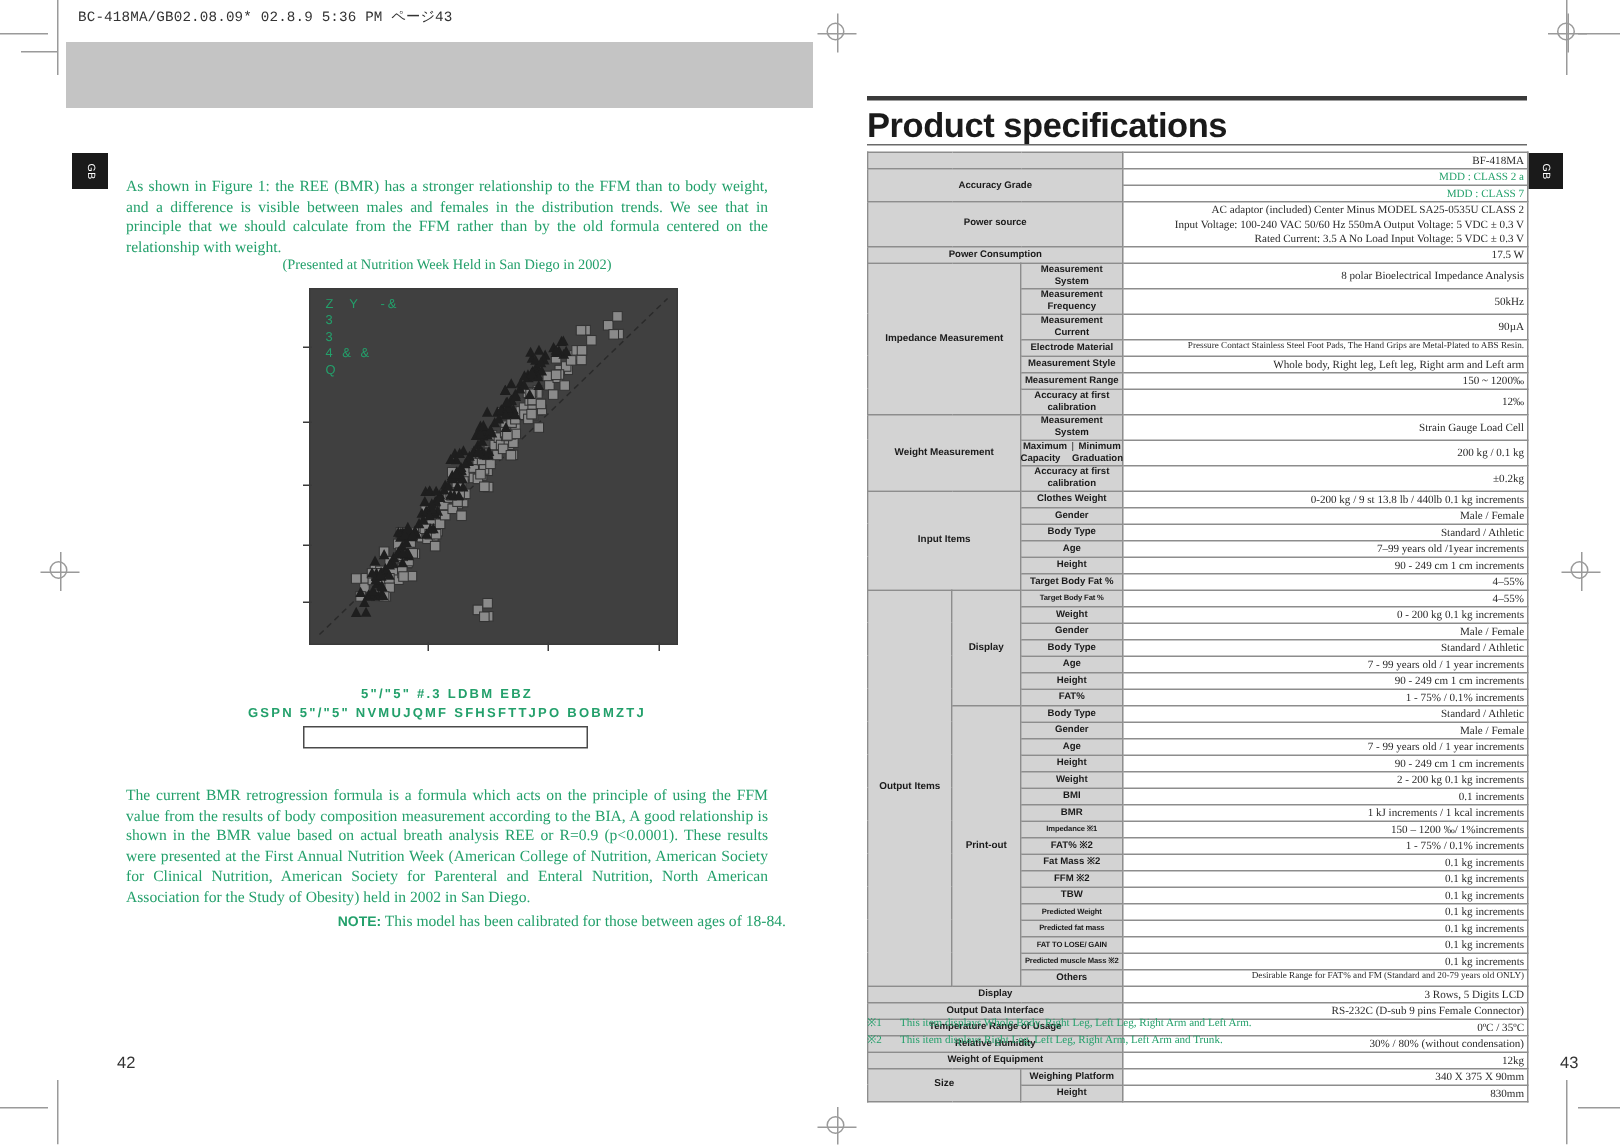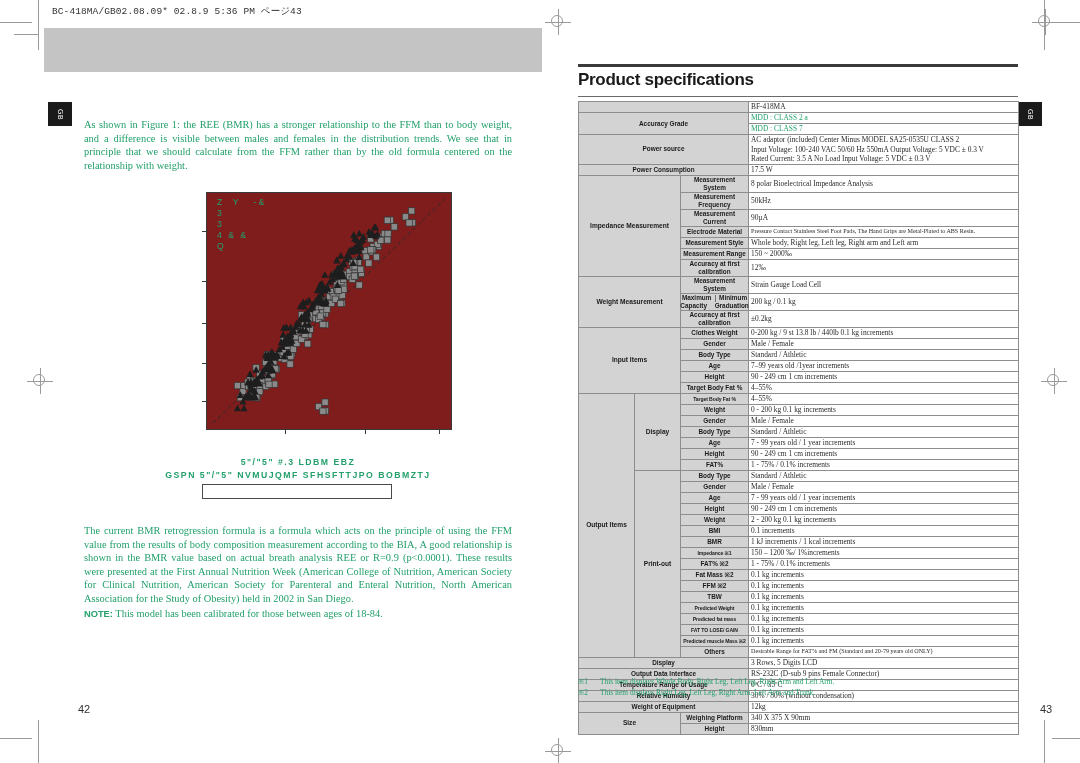--- a/index.html
+++ b/index.html
@@ -36,61 +36,61 @@
   .figsub{position:absolute;left:44px;top:171px;width:508px;text-align:center;
           font-family:"Liberation Serif",serif;font-size:9.6px;color:#23a06b;}
 
   
   .chartwrap{position:absolute;left:140px;top:190px;width:320px;height:255px;}
   .ylab{position:absolute;left:-2px;top:0px;height:215px;width:14px;
         font-family:"Liberation Sans",sans-serif;font-size:8.6px;color:#23a06b;
         letter-spacing:1.4px;white-space:nowrap;
         transform-origin:left bottom;transform:rotate(-90deg) translateX(-212px) translateY(6px);}
   .plot{position:absolute;left:66px;top:2px;width:246px;height:238px;
-        border:1px solid #3a3a3a;box-sizing:border-box;background:#7f1d1d;}
+        border:1px solid #3a3a3a;box-sizing:border-box;background:#404040;}
   .ytick{position:absolute;left:-5px;width:6px;height:1px;background:#3a3a3a;}
   .xtick{position:absolute;bottom:-5px;height:6px;width:1px;background:#3a3a3a;}
   .annot{position:absolute;left:10px;top:4px;font-family:"Liberation Sans",sans-serif;
          font-size:8.6px;line-height:11px;color:#23a06b;letter-spacing:2px;white-space:pre;}
   .diag{position:absolute;left:0;top:0;width:100%;height:100%;}
 
   .capline{position:absolute;font-family:"Liberation Sans",sans-serif;
            font-size:8.7px;color:#23a06b;letter-spacing:1.5px;text-align:center;
            white-space:nowrap;font-weight:bold;}
   #cap1{left:44px;top:457px;width:508px;}
   #cap2{left:44px;top:470px;width:508px;}
   .legendbox{position:absolute;left:202px;top:484px;width:190px;height:15px;
              border:1px solid #4a4a4a;box-sizing:border-box;}
   #cap3{left:44px;top:486px;width:508px;}
 
   #p-body{left:84px;top:524px;width:428px;}
   .noteblk{position:absolute;left:84px;top:607px;width:440px;
-           font-family:"Liberation Serif",serif;font-size:10.4px;line-height:14px;color:#23a06b;}
+           font-family:"Liberation Serif",serif;font-size:10.4px;line-height:14px;color:#23a06b;text-align:right;}
   .notelbl{font-family:"Liberation Sans",sans-serif;font-weight:bold;font-size:9.3px;}
   .note2{margin-left:34px;}
 
   .pgno{position:absolute;font-family:"Liberation Sans",sans-serif;font-size:11px;color:#333;}
   #pg-left{left:78px;top:703px;}
   #pg-right{left:1040px;top:703px;}
 
   
   .spec-rule-top{position:absolute;left:578px;top:64px;width:440px;height:3px;background:#3a3a3a;}
   .spec-title{position:absolute;left:578px;top:70px;font-family:"Liberation Sans",sans-serif;
-              font-weight:bold;font-size:17px;color:#1a1a1a;letter-spacing:-.3px;}
+              font-weight:bold;font-size:23px;color:#1a1a1a;letter-spacing:-.3px;}
   .spec-rule-bot{position:absolute;left:578px;top:96px;width:440px;height:1px;background:#6a6a6a;}
 
   table.spec{position:absolute;left:578px;top:101px;width:440px;border-collapse:collapse;
              table-layout:fixed;}
   table.spec td{border:1px solid #8d8d8d;padding:0 2px;height:10px;vertical-align:middle;}
   td.lbl{background:#d3d3d3;font-family:"Liberation Sans",sans-serif;font-weight:bold;
          font-size:6.4px;color:#1a1a1a;text-align:center;line-height:8px;}
   td.lbl.tiny{font-size:5.1px;letter-spacing:-.1px;}
   td.lbl.mid{font-size:6.6px;}
   td.val{background:#ffffff;font-family:"Liberation Serif",serif;font-size:7.4px;
-         color:#2a2a2a;text-align:left;line-height:9.5px;}
+         color:#2a2a2a;text-align:right;line-height:9.5px;}
   td.val.sm{font-size:6.1px;}
   td.val.green{color:#23a06b;}
   td.blank{background:#d3d3d3;}
   .maxmin{display:flex;justify-content:center;gap:3px;align-items:center;}
   .maxmin i{font-style:normal;font-weight:bold;}
   .maxmin .bar{font-weight:normal;}
 
   .fnotes{position:absolute;left:578px;top:676px;width:440px;
           font-family:"Liberation Serif",serif;font-size:7.4px;line-height:11px;color:#23a06b;}
   .fnotes .fn{display:flex;gap:5px;}
@@ -128,20 +128,21 @@
     </div>
 
   <div class="hdrtxt">BC-418MA/GB02.08.09* 02.8.9 5:36 PM    ページ43</div>
   <div class="graybar"></div>
 
   <div class="gbtab">
       <span>GB</span>
     </div>
 
   <div class="para" id="p-intro">As shown in Figure 1: the REE (BMR) has a stronger relationship to the FFM than to body weight, and a difference is visible between males and females in the distribution trends. We see that in principle that we should calculate from the FFM rather than by the old formula centered on the relationship with weight.</div>
+  <div class="figsub">(Presented at Nutrition Week Held in San Diego in 2002)</div>
 
   <div class="chartwrap">
     <div class="ylab">3&amp;&amp; #.3 yLDBM EBZyGSPN CSFBU</div>
     <div class="plot">
       <div class="ytick" style="top:38px;"></div>
       <div class="ytick" style="top:88px;"></div>
       <div class="ytick" style="top:130px;"></div>
       <div class="ytick" style="top:170px;"></div>
       <div class="ytick" style="top:208px;"></div>
       <div class="xtick" style="left:78px;"></div>
@@ -613,21 +614,21 @@
         <tr>
           <td class="lbl">Electrode Material</td>
           <td class="val sm">Pressure Contact Stainless Steel Foot Pads, The Hand Grips are Metal-Plated to ABS Resin.</td>
         </tr>
         <tr>
           <td class="lbl">Measurement Style</td>
           <td class="val">Whole body, Right leg, Left leg, Right arm and Left arm</td>
         </tr>
         <tr>
           <td class="lbl">Measurement Range</td>
-          <td class="val">150 ~ 2000‰</td>
+          <td class="val">150 ~ 1200‰</td>
         </tr>
         <tr>
           <td class="lbl">Accuracy at first calibration</td>
           <td class="val">12‰</td>
         </tr>
         <tr>
           <td class="lbl mid" rowspan="3" colspan="2">Weight Measurement</td>
           <td class="lbl">Measurement System</td>
           <td class="val">Strain Gauge Load Cell</td>
         </tr>

